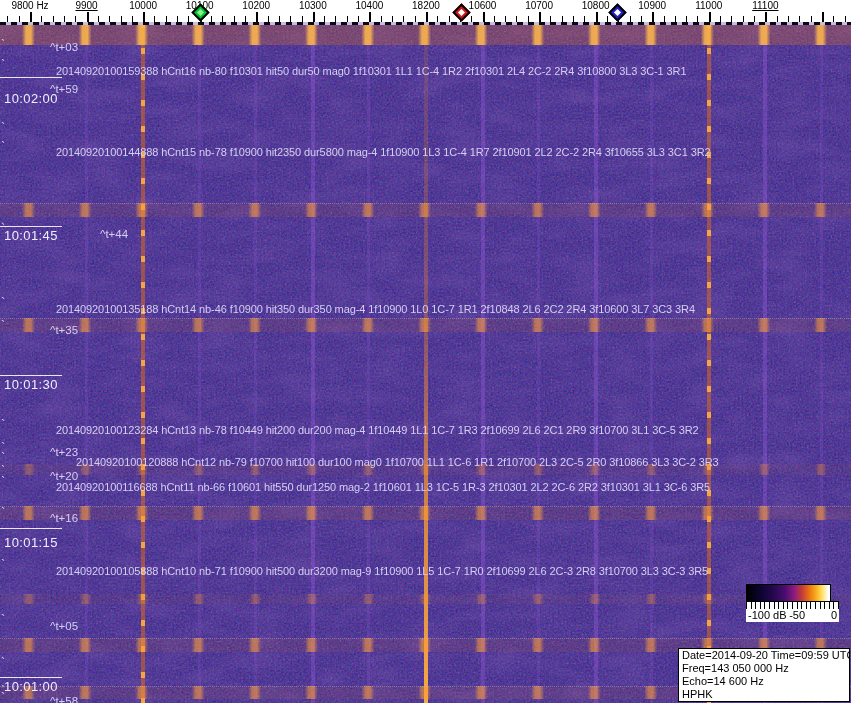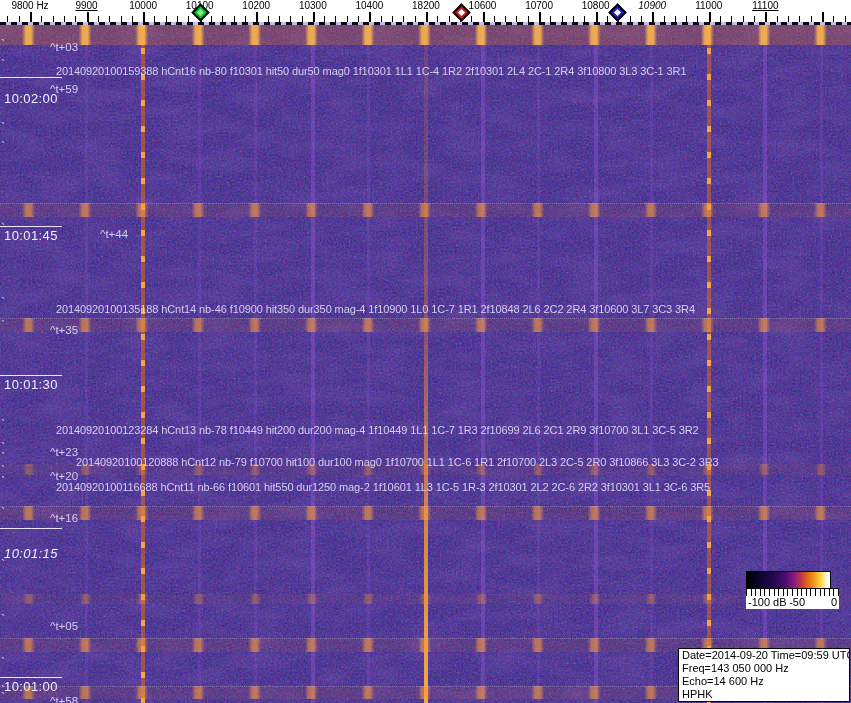--- a/index.html
+++ b/index.html
@@ -36,21 +36,21 @@
 
   
   .overlays{position:absolute;inset:0;z-index:4;pointer-events:none;}
   .det{position:absolute;left:56px;color:var(--ov-text,#d6cef2);font-size:11px;letter-spacing:-.1px;white-space:nowrap;}
   .evt{position:absolute;color:var(--ov-text,#d6cef2);font-size:11.5px;white-space:nowrap;}
   .tlabel{position:absolute;left:4px;color:#f0ecff;font-size:13px;letter-spacing:.4px;white-space:nowrap;}
   .ttick{position:absolute;left:0;width:62px;height:1px;background:#ece6fb;}
   .edge{position:absolute;left:1px;color:#cfc6ee;font-size:13px;line-height:10px;}
 
   
-  .legend{position:absolute;left:746px;top:571px;width:93px;z-index:5;}
+  .legend{position:absolute;left:746px;top:584px;width:93px;z-index:5;}
   .lg-bar{width:83px;height:16px;border:1px solid #000;border-bottom:none;
     background:linear-gradient(90deg,#000 0%,#0c0430 16%,#25084e 32%,#4a0e6e 46%,#8c1b80 57%,#c23a3a 66%,#e87412 75%,#f6a41c 82%,#ffd84a 89%,#fff 98%);}
   .lg-strip{width:93px;background:#fff;border-top:1px solid #000;}
   .lg-ticks{height:7px;background:repeating-linear-gradient(90deg,#000 0 1px,transparent 1px 4.6px);}
   .lg-labels{position:relative;height:13px;font-size:11px;color:#000;}
   .lg-l0{position:absolute;left:2px;top:0;}
   .lg-l1{position:absolute;left:55%;top:0;transform:translateX(-50%);}
   .lg-l2{position:absolute;right:2px;top:0;}
 
   
@@ -143,21 +143,21 @@
       <div class="flabel" style="left: 86.565px; text-decoration: underline;">9900</div>
       <div class="flabel" style="left: 143.13px;">10000</div>
       <div class="flabel" style="left: 199.695px;">10100</div>
       <div class="flabel" style="left: 256.26px;">10200</div>
       <div class="flabel" style="left: 312.825px;">10300</div>
       <div class="flabel" style="left: 369.39px;">10400</div>
       <div class="flabel" style="left: 425.955px;">18200</div>
       <div class="flabel" style="left: 482.52px;">10600</div>
       <div class="flabel" style="left: 539.085px;">10700</div>
       <div class="flabel" style="left: 595.65px;">10800</div>
-      <div class="flabel" style="left: 652.215px; font-style: italic;">10900</div>
+      <div class="flabel" style="left: 652.215px;">10900</div>
       <div class="flabel" style="left: 708.78px;">11000</div>
       <div class="flabel" style="left: 765.345px; text-decoration: underline;">11100</div>
       <div class="dia" style="--c: #00c832; left: 193.695px;">
         <i style="background: rgb(140, 240, 140);"></i>
       </div>
       <div class="dia" style="--c: #d41818; left: 455.025px;">
         <i style="background: rgb(255, 255, 255);"></i>
       </div>
       <div class="dia" style="--c: #2020cc; left: 611.145px;">
         <i style="background: rgb(255, 255, 255);"></i>
@@ -209,37 +209,39 @@
   <div class="dash"></div>
 
   <div class="overlays">
       <div class="ttick" style="top: 77px;"></div>
       <div class="tlabel" style="top: 79px; margin-top: 12px;">10:02:00</div>
       <div class="ttick" style="top: 226px;"></div>
       <div class="tlabel" style="top: 228px; text-align: right;">10:01:45</div>
       <div class="ttick" style="top: 375px;"></div>
       <div class="tlabel" style="top: 377px;">10:01:30</div>
       <div class="ttick" style="top: 528px;"></div>
-      <div class="tlabel" style="top: 546px; font-style: italic;">10:01:15</div>
+      <div class="tlabel" style="top: 535px;">10:01:15</div>
       <div class="ttick" style="top: 677px;"></div>
       <div class="tlabel" style="top: 679px;">10:01:00</div>
       <div class="evt" style="left: 50px; top: 41px;">^t+03</div>
       <div class="evt" style="left: 50px; top: 83px;">^t+59</div>
       <div class="evt" style="left: 100px; top: 228px;">^t+44</div>
       <div class="evt" style="left: 50px; top: 324px;">^t+35</div>
       <div class="evt" style="left: 50px; top: 446px;">^t+23</div>
       <div class="evt" style="left: 50px; top: 470px;">^t+20</div>
       <div class="evt" style="left: 50px; top: 512px;">^t+16</div>
       <div class="evt" style="left: 50px; top: 620px;">^t+05</div>
       <div class="evt" style="left: 50px; top: 695px;">^t+58</div>
-      <div class="det" style="top: 65px;">20140920100159388 hCnt16 nb-80 f10301 hit50 dur50 mag0 1f10301 1L1 1C-4 1R2 2f10301 2L4 2C-1 2R4 3f10800 3L3 3C-1 3R1</div>
+      <div class="det" style="top: 65px;">20140920100159388 hCnt16 nb-80 f10301 hit50 dur50 mag0 1f10301 1L1 1C-4 1R2 2f10301 2L4 2C-2 2R4 3f10800 3L3 3C-1 3R1</div>
+      <div class="det" style="top: 146px;">20140920100144888 hCnt15 nb-78 f10900 hit2350 dur5800 mag-4 1f10900 1L3 1C-4 1R7 2f10901 2L2 2C-2 2R4 3f10655 3L3 3C1 3R2</div>
       <div class="det" style="top: 303px;">20140920100135188 hCnt14 nb-46 f10900 hit350 dur350 mag-4 1f10900 1L0 1C-7 1R1 2f10848 2L6 2C2 2R4 3f10600 3L7 3C3 3R4</div>
       <div class="det" style="top: 424px;">20140920100123284 hCnt13 nb-78 f10449 hit200 dur200 mag-4 1f10449 1L1 1C-7 1R3 2f10699 2L6 2C1 2R9 3f10700 3L1 3C-5 3R2</div>
       <div class="det" style="top: 456px; margin-left: 20px;">20140920100120888 hCnt12 nb-79 f10700 hit100 dur100 mag0 1f10700 1L1 1C-6 1R1 2f10700 2L3 2C-5 2R0 3f10866 3L3 3C-2 3R3</div>
       <div class="det" style="top: 481px;">20140920100116688 hCnt11 nb-66 f10601 hit550 dur1250 mag-2 1f10601 1L3 1C-5 1R-3 2f10301 2L2 2C-6 2R2 3f10301 3L1 3C-6 3R5</div>
+      <div class="det" style="top: 565px;">20140920100105888 hCnt10 nb-71 f10900 hit500 dur3200 mag-9 1f10900 1L5 1C-7 1R0 2f10699 2L6 2C-3 2R8 3f10700 3L3 3C-3 3R5</div>
       <div class="edge" style="top: 40px;">`</div>
       <div class="edge" style="top: 60px;">`</div>
       <div class="edge" style="top: 123px;">`</div>
       <div class="edge" style="top: 142px;">`</div>
       <div class="edge" style="top: 224px;">`</div>
       <div class="edge" style="top: 298px;">`</div>
       <div class="edge" style="top: 321px;">`</div>
       <div class="edge" style="top: 420px;">`</div>
       <div class="edge" style="top: 443px;">`</div>
       <div class="edge" style="top: 453px;">`</div>

